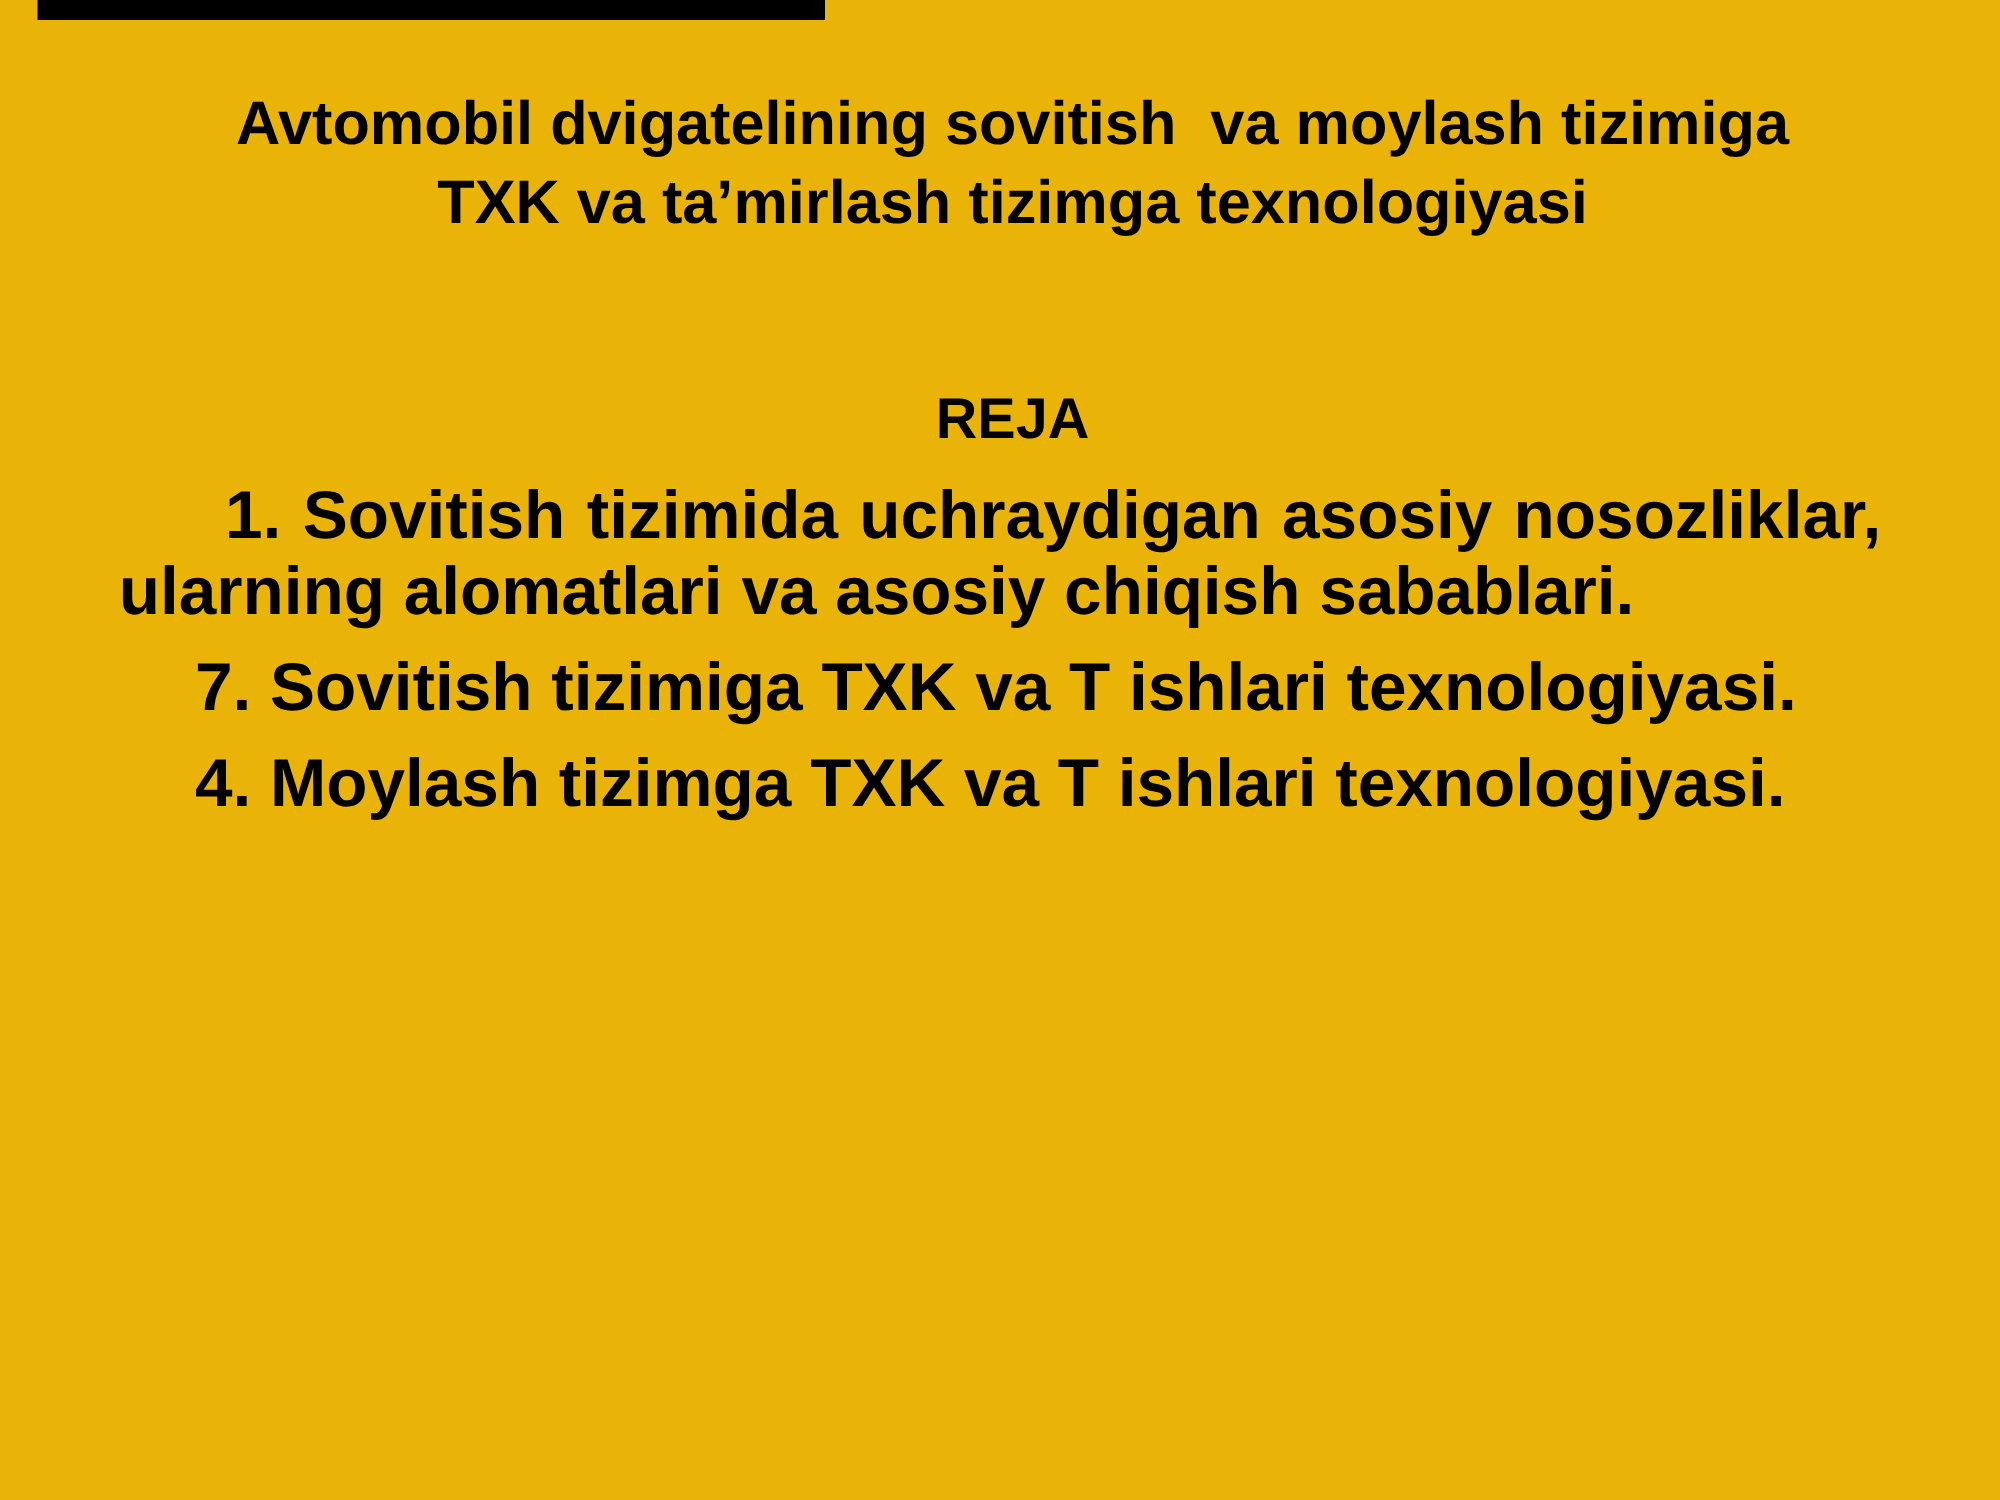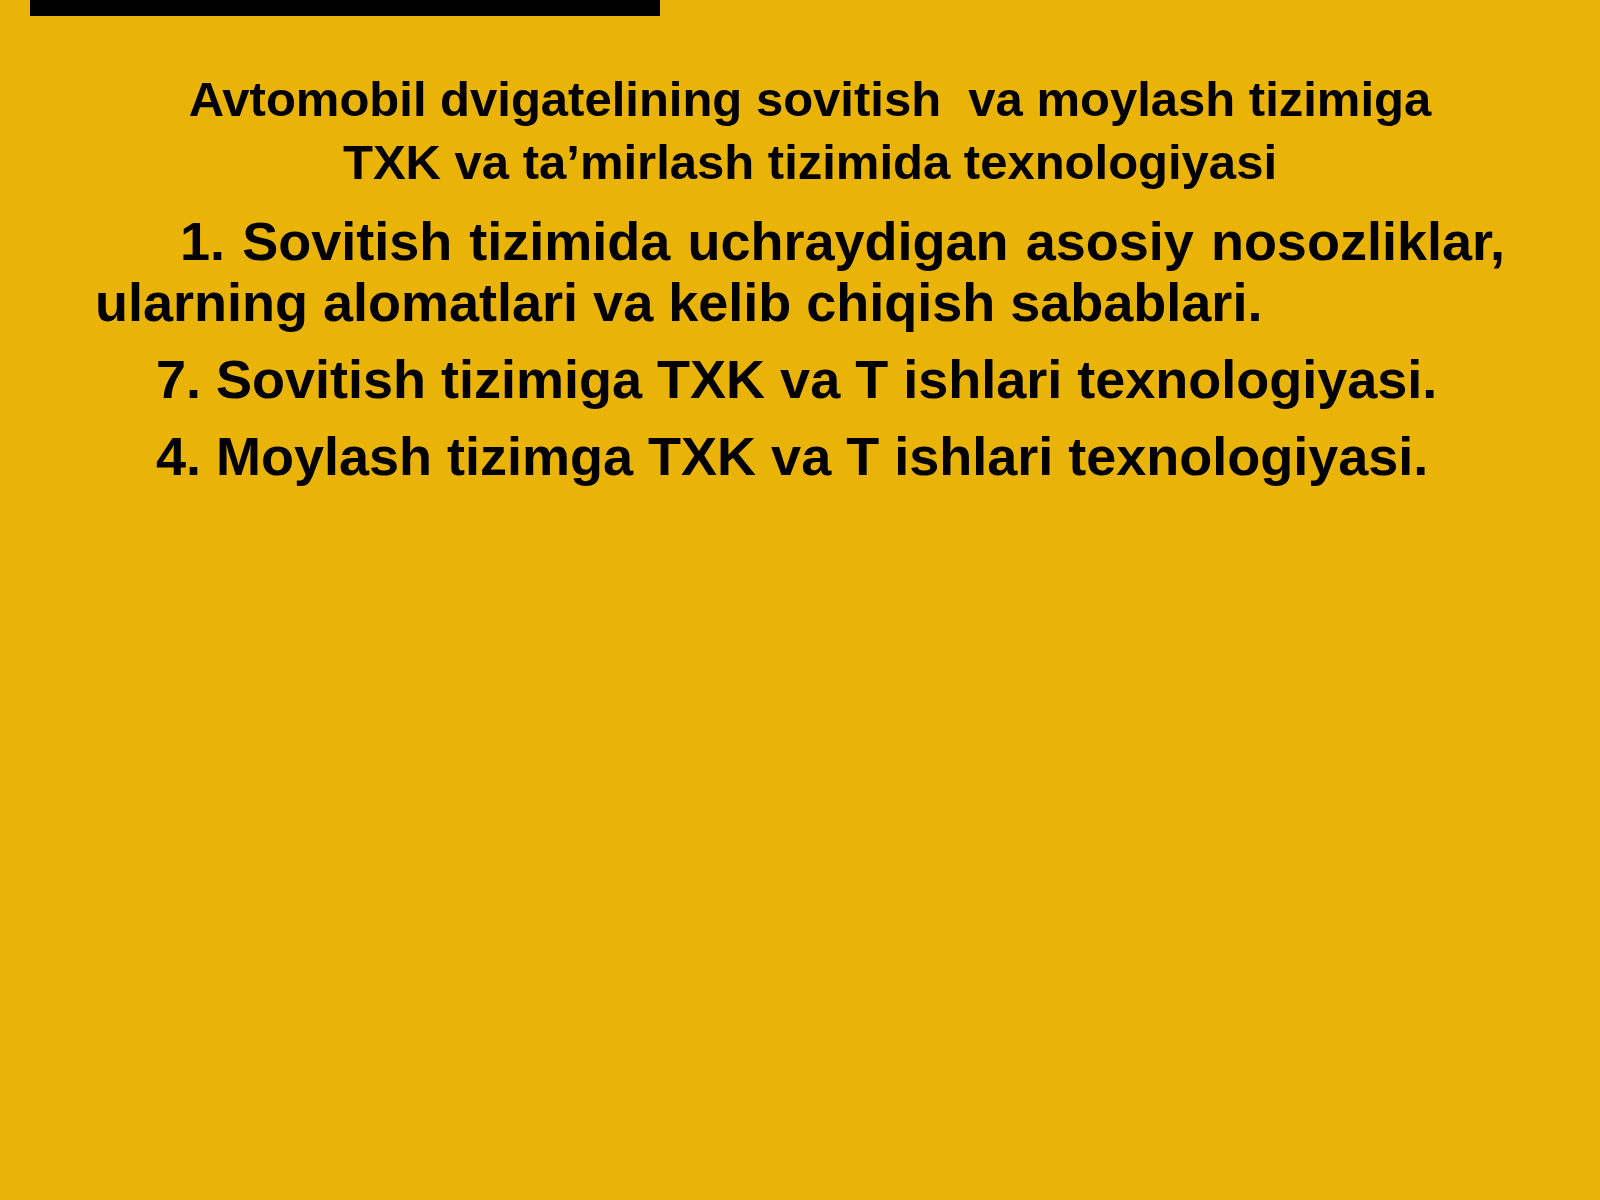--- a/index.html
+++ b/index.html
@@ -72,26 +72,27 @@
   }
 </style>
 </head>
 <body>
 
 <div class="slide">
   <div class="top-bar"></div>
   <div class="content">
     <div class="title">
       <div class="title-line">Avtomobil dvigatelining sovitish  va moylash tizimiga</div>
-      <div class="title-line">TXK va ta’mirlash tizimida texnologiyasi</div>
+      <div class="title-line">TXK va ta’mirlash tizimga texnologiyasi</div>
     </div>
+    <div class="reja">REJA</div>
     <div class="items">
         <div class="item">
           <div class="line j ind">1. Sovitish tizimida uchraydigan asosiy nosozliklar,</div>
-          <div class="line">ularning alomatlari va kelib chiqish sabablari.</div>
+          <div class="line">ularning alomatlari va asosiy chiqish sabablari.</div>
         </div>
         <div class="item">
           <div class="line ind">7. Sovitish tizimiga TXK va T ishlari texnologiyasi.</div>
         </div>
         <div class="item">
         </div>
         <div class="item">
           <div class="line ind">4. Moylash tizimga TXK va T ishlari texnologiyasi.</div>
         </div>
       </div>

